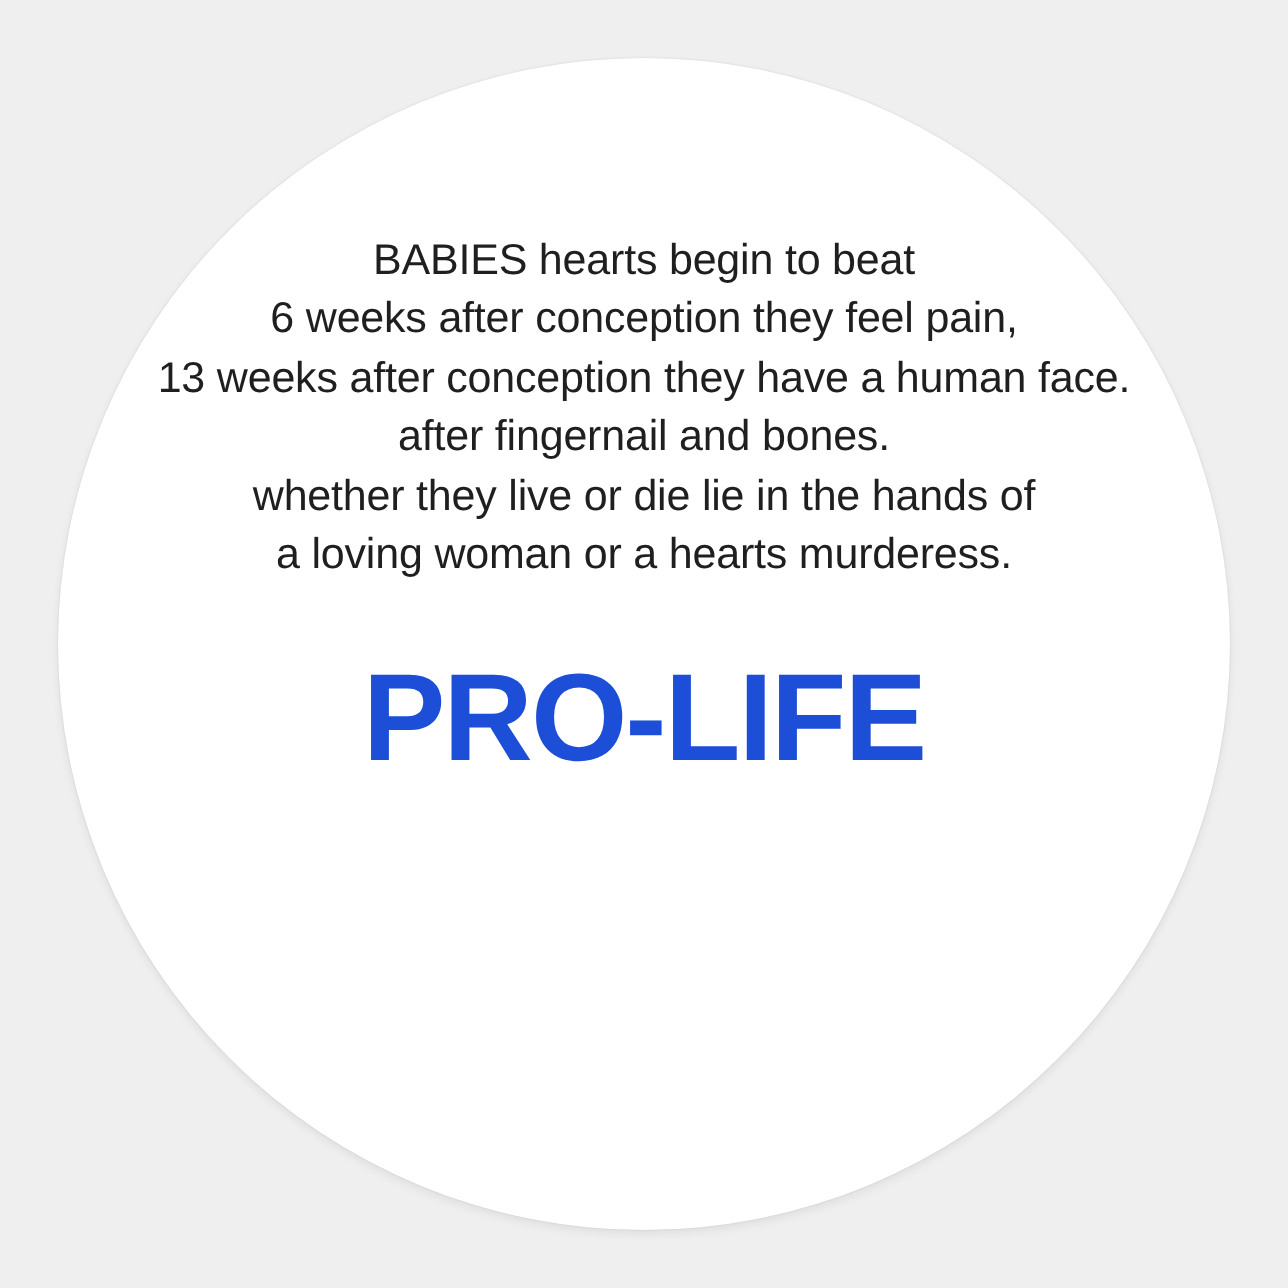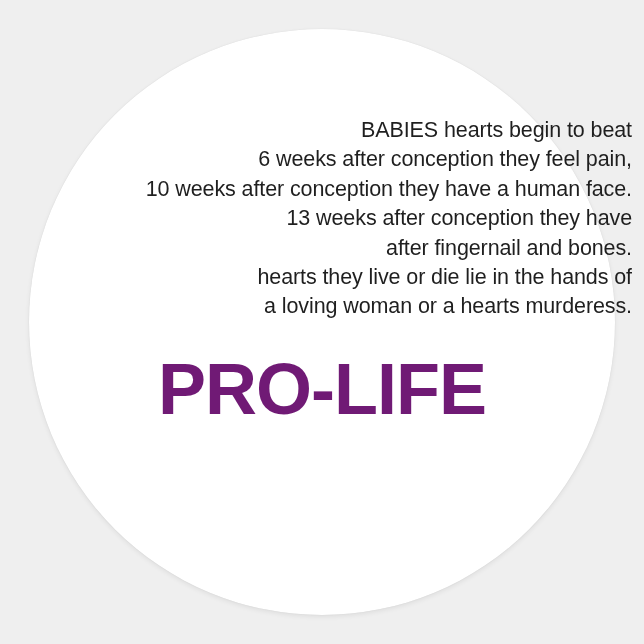--- a/index.html
+++ b/index.html
@@ -46,63 +46,62 @@
     height: 644px;
     display: flex;
     flex-direction: column;
     align-items: center;
     justify-content: flex-start;
   }
 
   #body-text {
     margin-top: 116px;
     width: 620px;
-    text-align: right;
+    text-align: center;
     color: #1f1f1f;
     font-family: "Liberation Sans", sans-serif;
     font-size: 21.5px;
     font-weight: 400;
     line-height: 29.4px;
     letter-spacing: -0.1px;
     -webkit-font-smoothing: antialiased;
   }
 
   #body-text .line {
     display: block;
     white-space: nowrap;
   }
 
   #headline {
     margin-top: 26px;
     text-align: center;
-    color: #701a75;
+    color: #1d4ed8;
     font-family: "Liberation Sans", sans-serif;
-    font-size: 72px;
+    font-size: 62px;
     font-weight: 700;
     line-height: 83px;
     letter-spacing: -1px;
     white-space: nowrap;
   }
 </style>
 </head>
 <body>
 
 <div id="canvas">
 
   <div id="sticker"></div>
 
   <div id="sticker-content">
 
     <div id="body-text">
       <span class="line">BABIES hearts begin to beat</span>
       <span class="line">6 weeks after conception they feel pain,</span>
-      <span class="line">10 weeks after conception they have a human face.</span>
-      <span class="line">13 weeks after conception they have</span>
+      <span class="line">13 weeks after conception they have a human face.</span>
       <span class="line">after fingernail and bones.</span>
-      <span class="line">hearts they live or die lie in the hands of</span>
+      <span class="line">whether they live or die lie in the hands of</span>
       <span class="line">a loving woman or a hearts murderess.</span>
     </div>
 
     <div id="headline">PRO-LIFE</div>
 
   </div>
 
 </div>
 
 </body></html>

